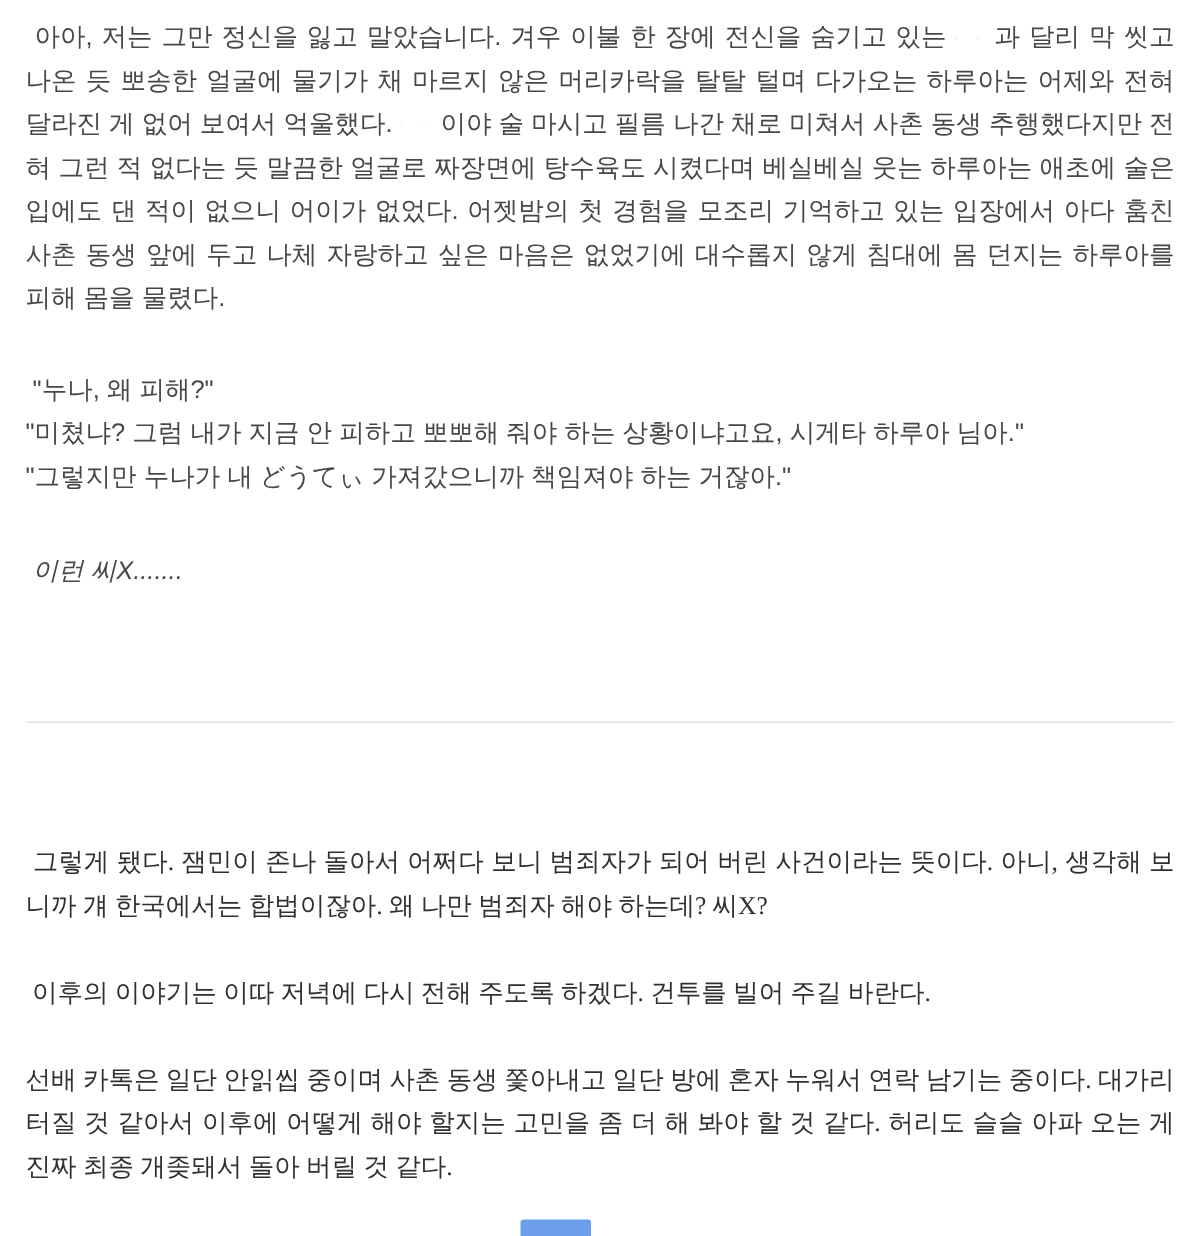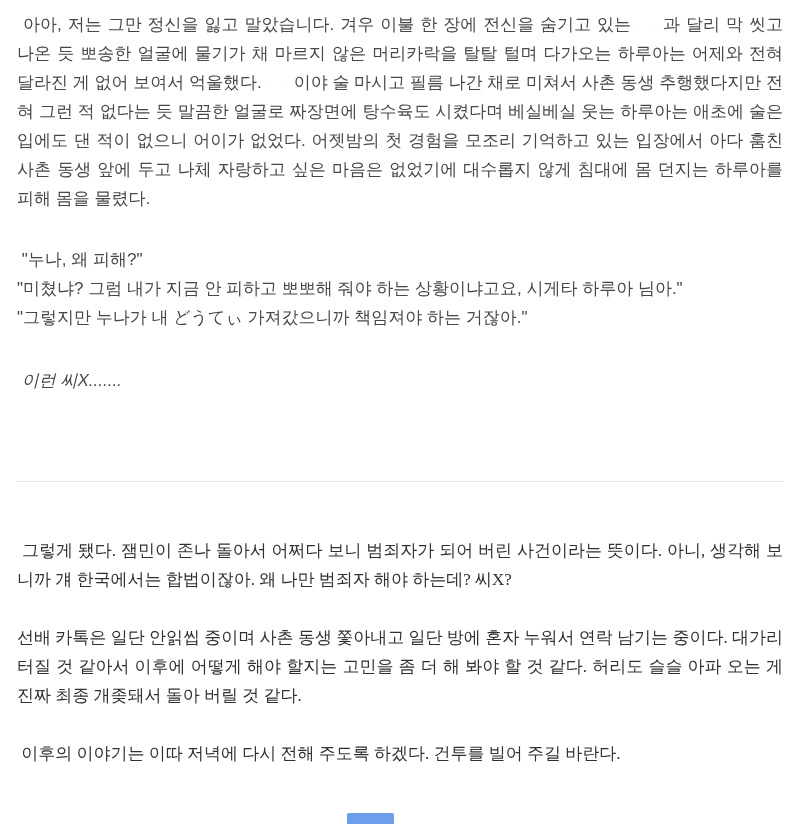--- a/index.html
+++ b/index.html
@@ -27,21 +27,21 @@
     margin:0;
   }
   .dialogue { margin-top:32px; }
   .curse   { margin-top:34px;font-style:italic; }
 
   hr.divider {
     border:none;
     border-top:1px solid #e3e3e3;
     margin:86px 0 0 0;
   }
-  .bottom { margin-top:54px; }
+  .bottom { margin-top:78px; }
   .bottom .para + .para { margin-top:29px; }
 
   .redact {
     display:inline-block;
     width:32px;
     font-size:8px;
     line-height:8px;
     color:#e4e0da;
     letter-spacing:5px;
     text-align:center;
@@ -74,19 +74,19 @@
       <div class="dline">"그렇지만 누나가 내 どうてぃ 가져갔으니까 책임져야 하는 거잖아."</div>
     </div>
 
     <p class="para curse">&nbsp;이런 씨X.......</p>
   </div>
 
   <hr class="divider">
 
   <div class="bottom serif-block">
     <p class="para">&nbsp;그렇게 됐다. 잼민이 존나 돌아서 어쩌다 보니 범죄자가 되어 버린 사건이라는 뜻이다. 아니, 생각해 보니까 걔 한국에서는 합법이잖아. 왜 나만 범죄자 해야 하는데? 씨X?</p>
+    <p class="para">&nbsp;이후의 이야기는 이따 저녁에 다시 전해 주도록 하겠다. 건투를 빌어 주길 바란다.</p>
     <p class="para">선배 카톡은 일단 안읽씹 중이며 사촌 동생 쫓아내고 일단 방에 혼자 누워서 연락 남기는 중이다. 대가리 터질 것 같아서 이후에 어떻게 해야 할지는 고민을 좀 더 해 봐야 할 것 같다. 허리도 슬슬 아파 오는 게 진짜 최종 개좆돼서 돌아 버릴 것 같다.</p>
-    <p class="para">&nbsp;이후의 이야기는 이따 저녁에 다시 전해 주도록 하겠다. 건투를 빌어 주길 바란다.</p>
   </div>
 
 </div>
 
 <div class="blue-badge"></div>
 
 </body></html>

